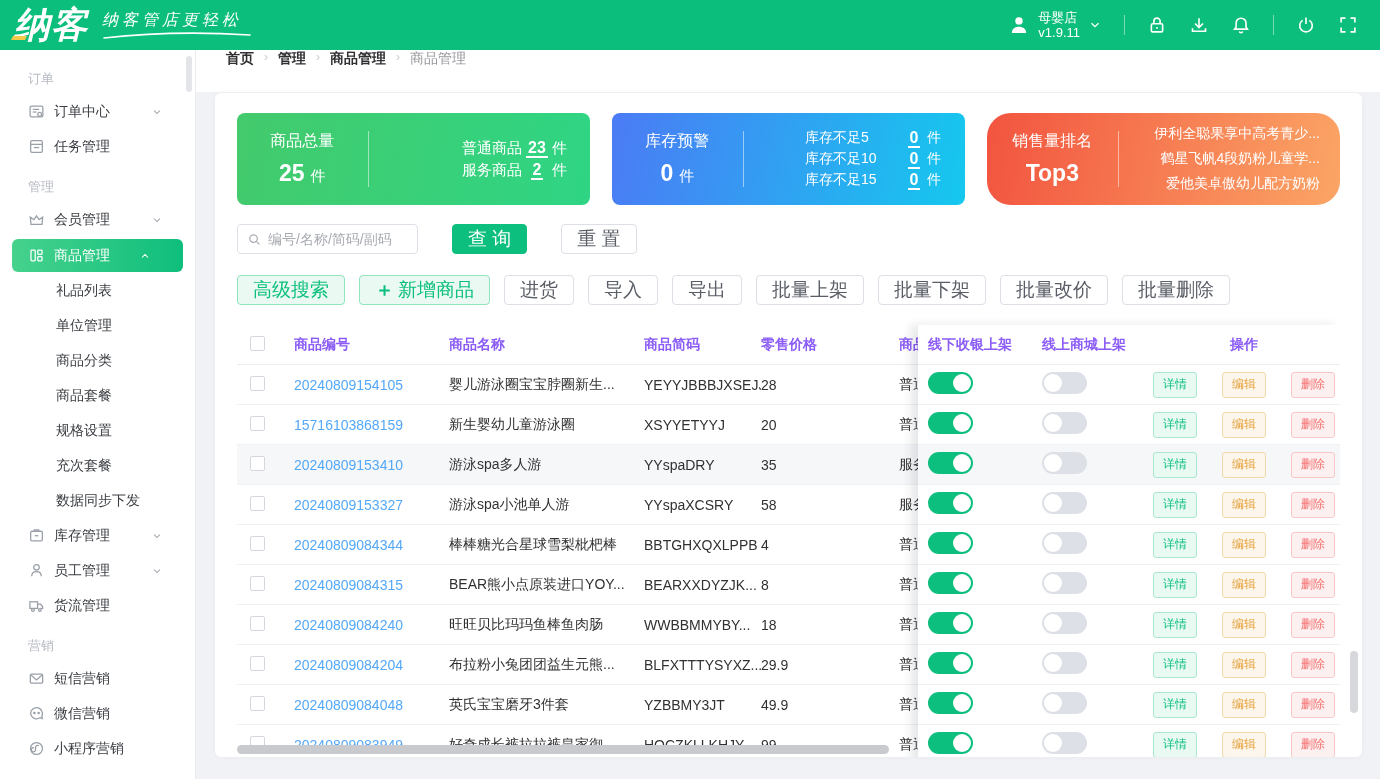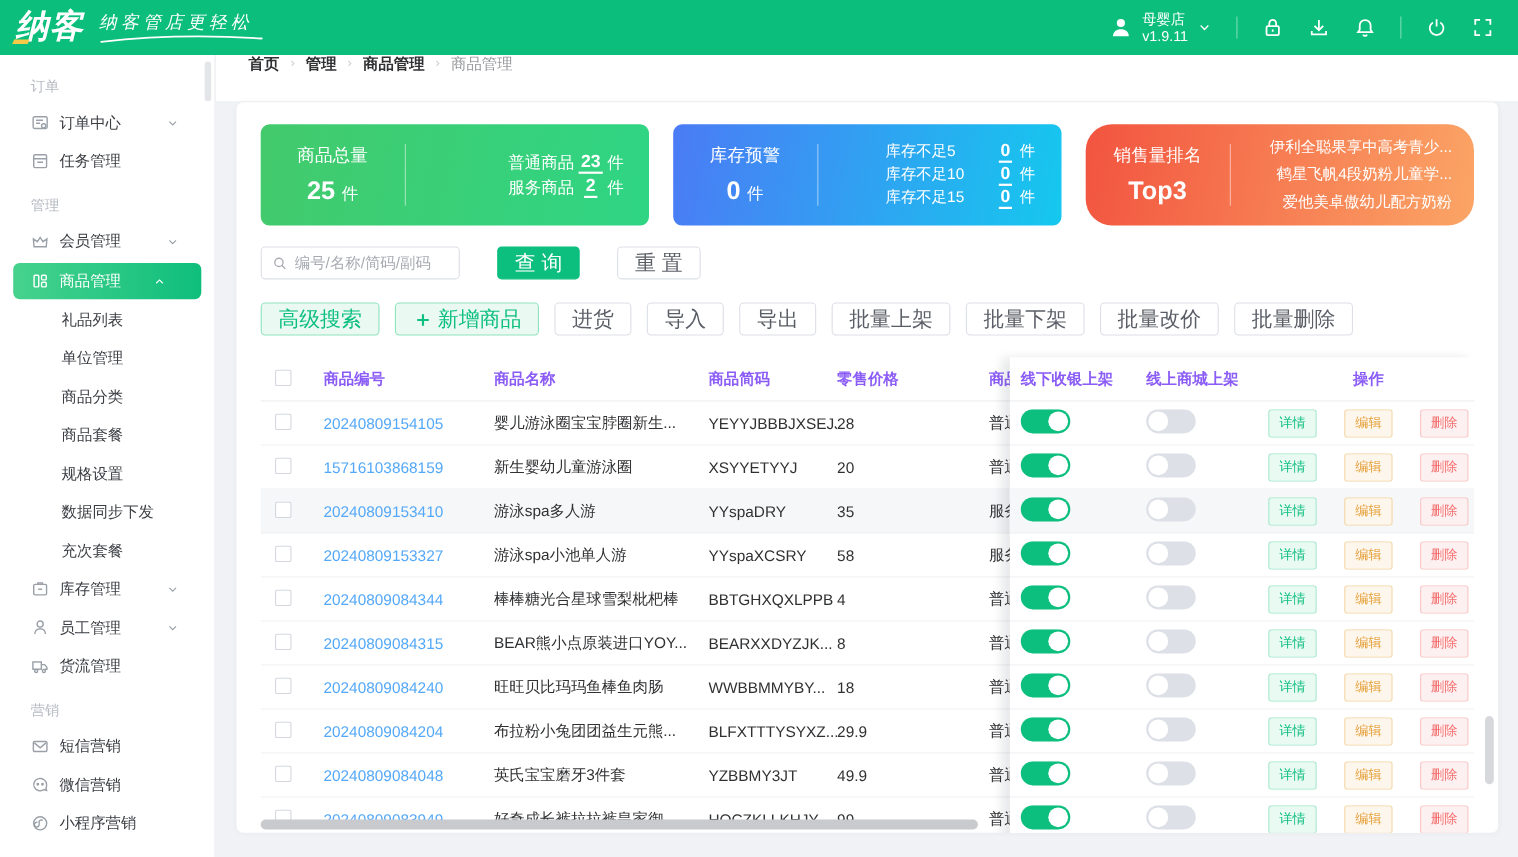--- a/index.html
+++ b/index.html
@@ -1,21 +1,21 @@
 <!DOCTYPE html>
 <html><head>
 <meta charset="utf-8">
 <style>
   * { margin:0; padding:0; box-sizing:border-box; }
   html,body { width:1380px; height:779px; overflow:hidden; font-family:"Liberation Sans","DejaVu Sans",sans-serif; background:#f1f2f5; color:#303133; }
 
   
   .topbar { height:50px; background:#0bbe7b; display:flex; align-items:center; justify-content:space-between; padding:0 22px 0 14px; color:#fff; }
   .brand { display:flex; align-items:flex-start; gap:14px; }
-  .logo { font-size:30px; font-weight:800; font-style:italic; letter-spacing:1px; position:relative; line-height:46px; }
+  .logo { font-size:36px; font-weight:800; font-style:italic; letter-spacing:1px; position:relative; line-height:46px; }
   .logo i { position:absolute; left:-2px; bottom:8px; width:14px; height:4px; background:#f7c948; transform:skewX(-25deg); }
   .tagline { position:relative; margin-top:8px; font-size:16px; font-style:italic; letter-spacing:4px; }
   .tagline svg { position:absolute; left:0; bottom:-10px; }
   .top-right { display:flex; align-items:center; gap:22px; }
   .userblk { display:flex; align-items:center; gap:8px; }
   .user-texts { line-height:15px; font-size:13px; }
   .tb-divider { width:1px; height:20px; background:rgba(255,255,255,.45); }
   .tb-icon { display:inline-flex; cursor:pointer; }
   .tb-icon svg { display:block; }
 
@@ -239,22 +239,22 @@
           <svg width="12" height="12" viewBox="0 0 16 16">
             <polyline points="4,10 8,6 12,10" fill="none" stroke="currentColor" stroke-width="1.4"></polyline>
           </svg>
         </span>
     </div>
     <div class="side-sub">礼品列表</div>
     <div class="side-sub">单位管理</div>
     <div class="side-sub">商品分类</div>
     <div class="side-sub">商品套餐</div>
     <div class="side-sub">规格设置</div>
+    <div class="side-sub">充次套餐</div>
     <div class="side-sub">数据同步下发</div>
-    <div class="side-sub">充次套餐</div>
 
     <div class="side-item">
       <span class="sicon">
           <svg width="17" height="17" viewBox="0 0 16 16" fill="none" stroke="currentColor" stroke-width="1.2">
             <rect x="2.5" y="4" width="11" height="9" rx="1.2"></rect>
             <path d="M6 4V2.8h4V4"></path>
             <line x1="6.3" y1="8.2" x2="9.7" y2="8.2"></line>
           </svg>
         </span>
       <span>库存管理</span>

